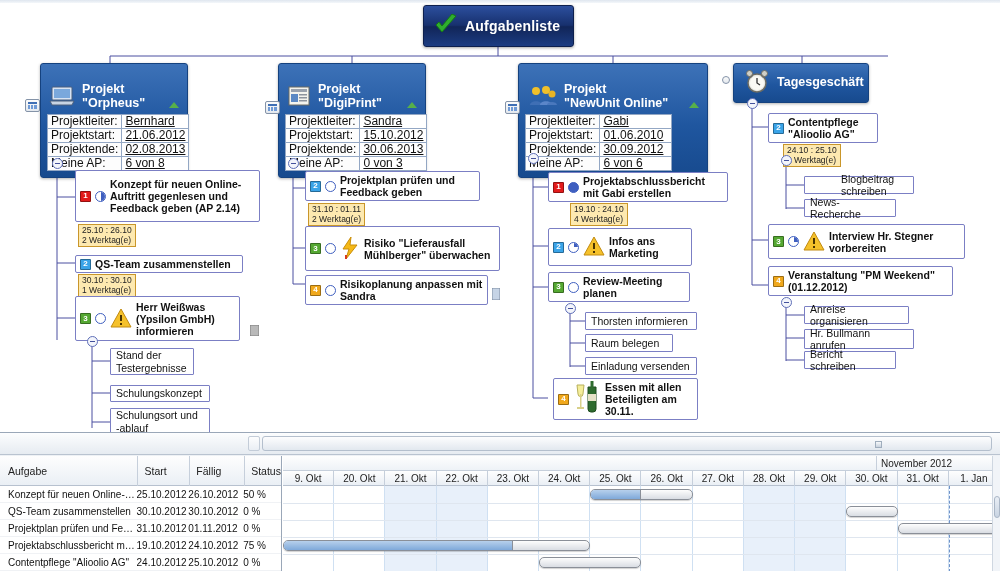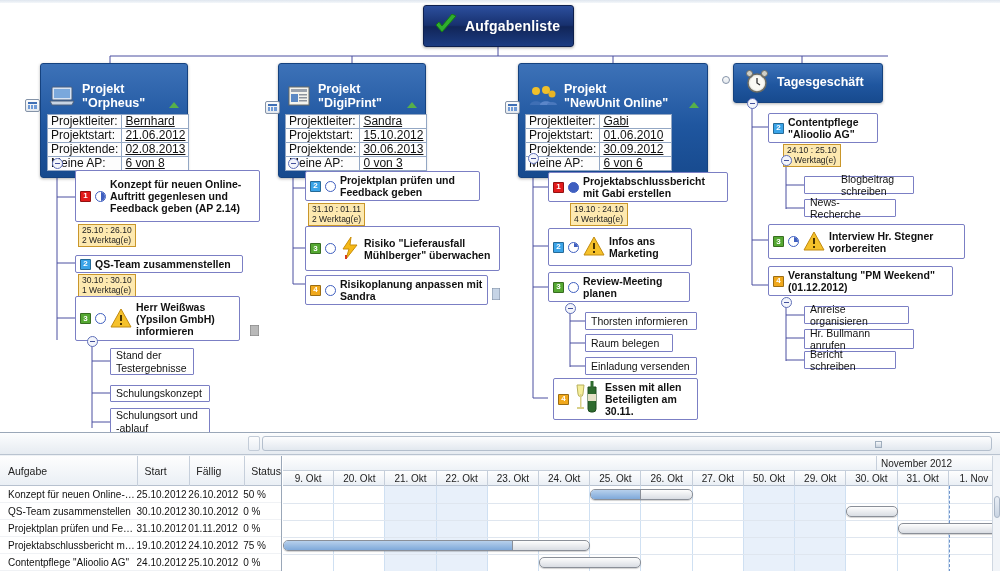--- a/index.html
+++ b/index.html
@@ -389,21 +389,21 @@
             <td class="v">6 von 6</td>
           </tr>
     </tbody>
       </table>
   </div>
   <div class="attach-handle" style="left:505px; top:101px;">
       <i></i>
     </div>
   <div class="toggle" style="left:528px; top:153px;"></div>
 
-  <div class="proj" style="left:733px; top:63px; width:150px; height:40px; padding:0 8px;">
+  <div class="proj" style="left:733px; top:63px; width:136px; height:40px; padding:0 8px;">
     <div class="phead" style="min-height:38px;">
       <span>
         <svg width="26" height="24" viewBox="0 0 26 24">
           <circle cx="13" cy="13" r="9" fill="#e9e9e3" stroke="#6c6c64" stroke-width="1.5"></circle>
           <circle cx="13" cy="13" r="7" fill="#fafaf5"></circle>
           <path d="M13 8 V13 L16 15" stroke="#333" stroke-width="1.3" fill="none"></path>
           <path d="M5 4 l3 3 M21 4 l-3 3" stroke="#6c6c64" stroke-width="2"></path>
           <circle cx="5.5" cy="3.5" r="3" fill="#cfcfc7" stroke="#6c6c64"></circle>
           <circle cx="20.5" cy="3.5" r="3" fill="#cfcfc7" stroke="#6c6c64"></circle>
         </svg>
@@ -629,25 +629,25 @@
       <div class="g-days" id="gantt-days">
           <div class="g-day" style="left: 0px; width: 51.2143px;">9. Okt</div>
           <div class="g-day" style="left: 51.2143px; width: 51.2143px;">20. Okt</div>
           <div class="g-day" style="left: 102.429px; width: 51.2143px;">21. Okt</div>
           <div class="g-day" style="left: 153.643px; width: 51.2143px;">22. Okt</div>
           <div class="g-day" style="left: 204.857px; width: 51.2143px;">23. Okt</div>
           <div class="g-day" style="left: 256.071px; width: 51.2143px;">24. Okt</div>
           <div class="g-day" style="left: 307.286px; width: 51.2143px;">25. Okt</div>
           <div class="g-day" style="left: 358.5px; width: 51.2143px;">26. Okt</div>
           <div class="g-day" style="left: 409.714px; width: 51.2143px;">27. Okt</div>
-          <div class="g-day" style="left: 460.929px; width: 51.2143px;">50. Okt</div>
+          <div class="g-day" style="left: 460.929px; width: 51.2143px;">28. Okt</div>
           <div class="g-day" style="left: 512.143px; width: 51.2143px;">29. Okt</div>
           <div class="g-day" style="left: 563.357px; width: 51.2143px;">30. Okt</div>
           <div class="g-day" style="left: 614.571px; width: 51.2143px;">31. Okt</div>
-          <div class="g-day" style="left: 665.786px; width: 51.2143px;">1. Nov</div>
+          <div class="g-day" style="left: 665.786px; width: 51.2143px;">1. Jan</div>
         </div>
       <div class="g-body" id="gantt-body">
           <div class="g-col" style="left: 0px; width: 51.2143px;"></div>
           <div class="g-col" style="left: 51.2143px; width: 51.2143px;"></div>
           <div class="g-col we" style="left: 102.429px; width: 51.2143px;"></div>
           <div class="g-col we" style="left: 153.643px; width: 51.2143px;"></div>
           <div class="g-col" style="left: 204.857px; width: 51.2143px;"></div>
           <div class="g-col" style="left: 256.071px; width: 51.2143px;"></div>
           <div class="g-col" style="left: 307.286px; width: 51.2143px;"></div>
           <div class="g-col" style="left: 358.5px; width: 51.2143px;"></div>

